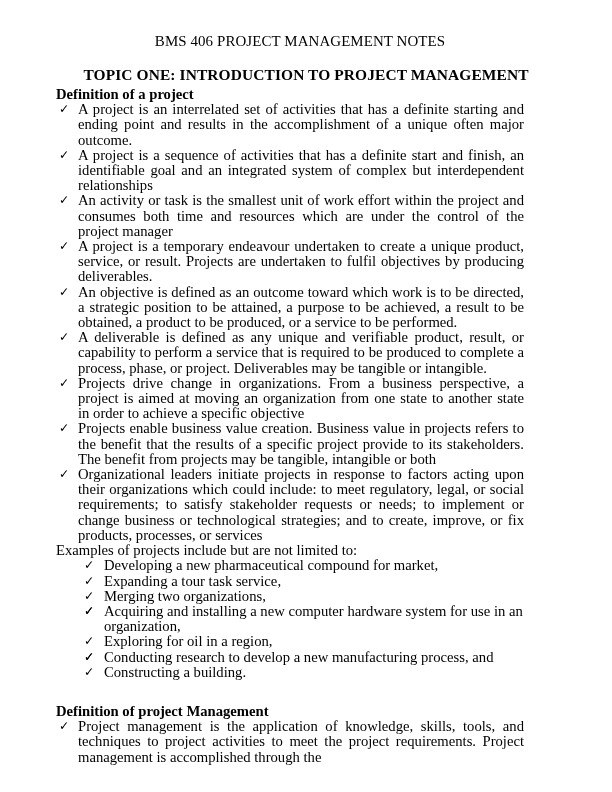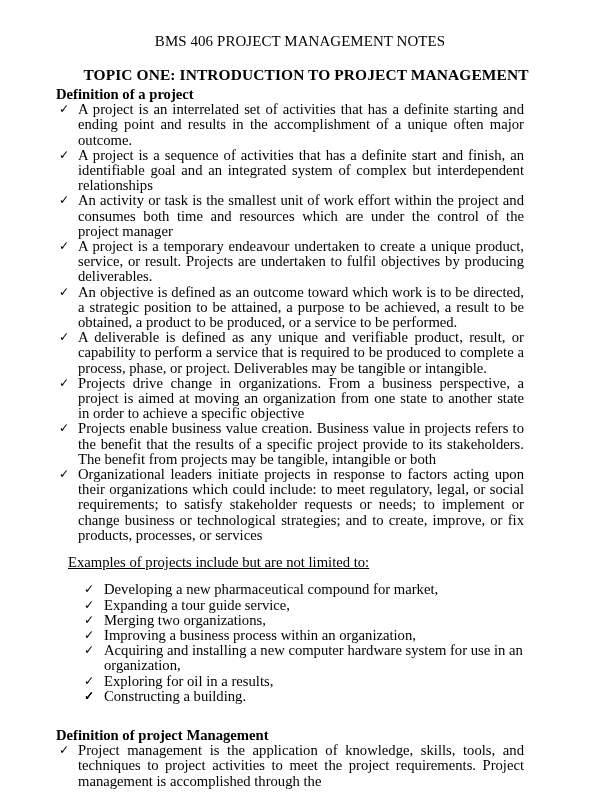--- a/index.html
+++ b/index.html
@@ -53,22 +53,21 @@
     font-weight: bold;
     line-height: 15.2px;
     margin: 0;
   }
   .section-heading.spaced {
     margin-top: 24px;
   }
   .plain-line {
     font-size: 11pt;
     line-height: 15.2px;
-    margin: 12px;
-    text-decoration: underline;
+    margin: 0;
   }
   ul.bullets {
     list-style: none;
     margin: 0;
     padding: 0;
   }
   ul.bullets > li {
     position: relative;
     font-size: 11pt;
     line-height: 15.2px;
@@ -159,39 +158,39 @@
       </li>
     </ul>
 
     <p class="plain-line">Examples of projects include but are not limited to:</p>
 
     <ul class="bullets level2">
       <li>
         <span class="tick">✓</span><span>Developing a new pharmaceutical compound for market,</span>
       </li>
       <li>
-        <span class="tick">✓</span><span>Expanding a tour guide service,</span>
+        <span class="tick">✓</span><span>Expanding a tour task service,</span>
       </li>
       <li>
         <span class="tick">✓</span><span>Merging two organizations,</span>
       </li>
       <li>
-        <span class="tick">✓</span><span>Improving a business process within an organization,</span>
+        <span class="tick">✓</span>
       </li>
       <li>
         <span class="tick">✓</span><span>Acquiring and installing a new computer hardware system for use in an organization,</span>
       </li>
       <li>
-        <span class="tick">✓</span><span>Exploring for oil in a results,</span>
+        <span class="tick">✓</span><span>Exploring for oil in a region,</span>
       </li>
       <li>
         <span class="tick">✓</span>
       </li>
       <li>
-        <span class="tick">✓</span>
+        <span class="tick">✓</span><span>Conducting research to develop a new manufacturing process, and</span>
       </li>
       <li>
         <span class="tick">✓</span><span>Constructing a building.</span>
       </li>
     </ul>
 
     <p class="section-heading spaced">Definition of project Management</p>
 
     <ul class="bullets level1">
       <li>

